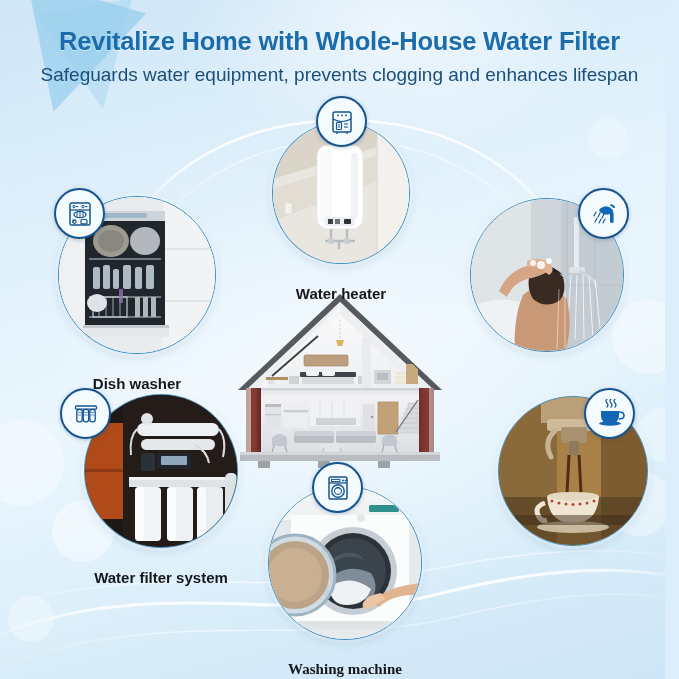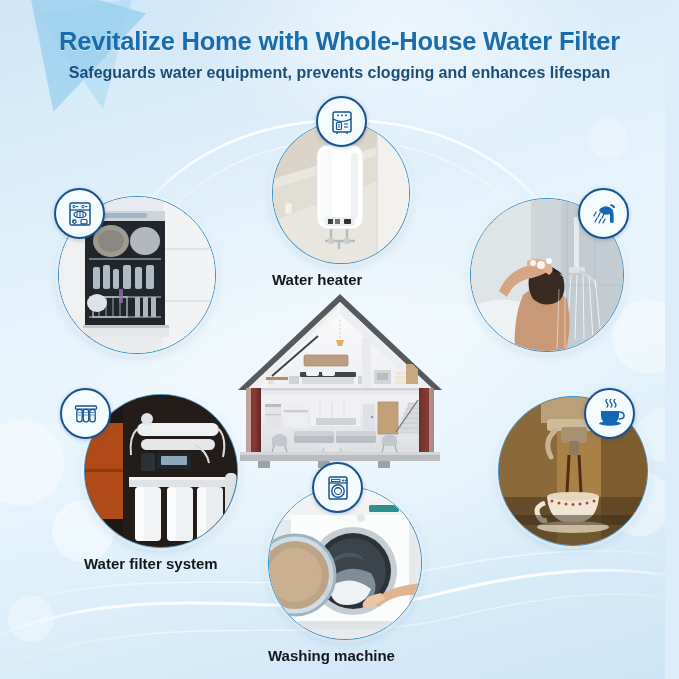--- a/index.html
+++ b/index.html
@@ -43,34 +43,34 @@
 
   
   .header{position:absolute;left:0;top:0;width:679px;text-align:center;}
   .title{
     margin:0;padding-top:27px;
     font-size:25.5px;font-weight:bold;letter-spacing:-.2px;
     color:#1a6cab;text-shadow:0 1px 0 rgba(255,255,255,.45);
   }
   .subtitle{
     margin:0;padding-top:8px;
-    font-size:16px;font-weight:bold;color:#1b4f7a;
+    font-size:19px;font-weight:normal;color:#1b4f7a;
   }
 
   
   .node{position:absolute;}
   .photo{
     position:relative;border-radius:50%;overflow:hidden;
     border:1.6px solid #3a8fc4;
     box-shadow:0 0 0 3px rgba(255,255,255,.28), 0 3px 10px rgba(40,90,130,.16);
     background:#e8f1f7;
   }
   .photo .scene{position:absolute;left:0;top:0;right:0;bottom:0;}
   .caption{
-    margin-top:7px;
+    text-align:center;margin-top:21px;
     font-size:15px;font-weight:600;color:#16171a;
     white-space:nowrap;
   }
   .badge{
     position:absolute;border-radius:50%;
     background:#f4fbff;border:2px solid #17548f;
     box-shadow:0 1px 4px rgba(20,60,100,.25);
     display:flex;align-items:center;justify-content:center;
     z-index:6;
   }
@@ -90,21 +90,21 @@
   #node-showerhead .badge{width:47px;height:47px;left:108px;top:-10px;}
 
   #node-waterfilter{left:84px;top:394px;}
   #node-waterfilter .photo{width:152px;height:152px;}
   #node-waterfilter .badge{width:47px;height:47px;left:-24px;top:-6px;}
 
   #node-coffeemaker{left:498px;top:396px;}
   #node-coffeemaker .photo{width:148px;height:148px;}
   #node-coffeemaker .badge{width:47px;height:47px;left:86px;top:-8px;}
 
-  #node-washing{left:268px;top:486px;}
+  #node-washing{left:268px;top:486px;font-family:Liberation Serif, serif;}
   #node-washing .photo{width:152px;height:152px;}
   #node-washing .badge{width:47px;height:47px;left:44px;top:-24px;}
 
   
   #house{position:absolute;left:232px;top:292px;width:216px;height:186px;}
   #house svg{display:block;}
 </style>
 </head>
 <body>
 
@@ -339,20 +339,21 @@
         <g stroke="#17548f" stroke-width="1">
           <line x1="12" y1="13" x2="12" y2="18"></line>
           <line x1="15" y1="12.6" x2="15" y2="18.4"></line>
           <line x1="18" y1="13" x2="18" y2="18"></line>
         </g>
         <path d="M8,24 l0,-3 l3,0" fill="none" stroke="#17548f" stroke-width="1.2"></path>
         <circle cx="9.6" cy="22.8" r="1.6" fill="none" stroke="#17548f" stroke-width="1.1"></circle>
         <rect x="16" y="20.5" width="6" height="4.4" rx="1" fill="none" stroke="#17548f" stroke-width="1.2"></rect>
       </svg>
     </div>
+    <div class="caption">Dish washer</div>
   </div>
 
   <div class="node" id="node-waterheater">
     <div class="photo">
       <svg class="scene" viewBox="0 0 136 140" preserveAspectRatio="none">
         <rect width="136" height="140" fill="#e9e6e0"></rect>
         <polygon points="0,18 60,0 136,0 136,14 0,56" fill="#d8d2c7" opacity=".9"></polygon>
         <polygon points="0,66 136,22 136,46 0,98" fill="#ded8cd" opacity=".7"></polygon>
         <rect x="104" y="0" width="32" height="140" fill="#f3f1ee"></rect>
         <line x1="104" y1="0" x2="104" y2="140" stroke="#ddd9d3" stroke-width="1.2"></line>

